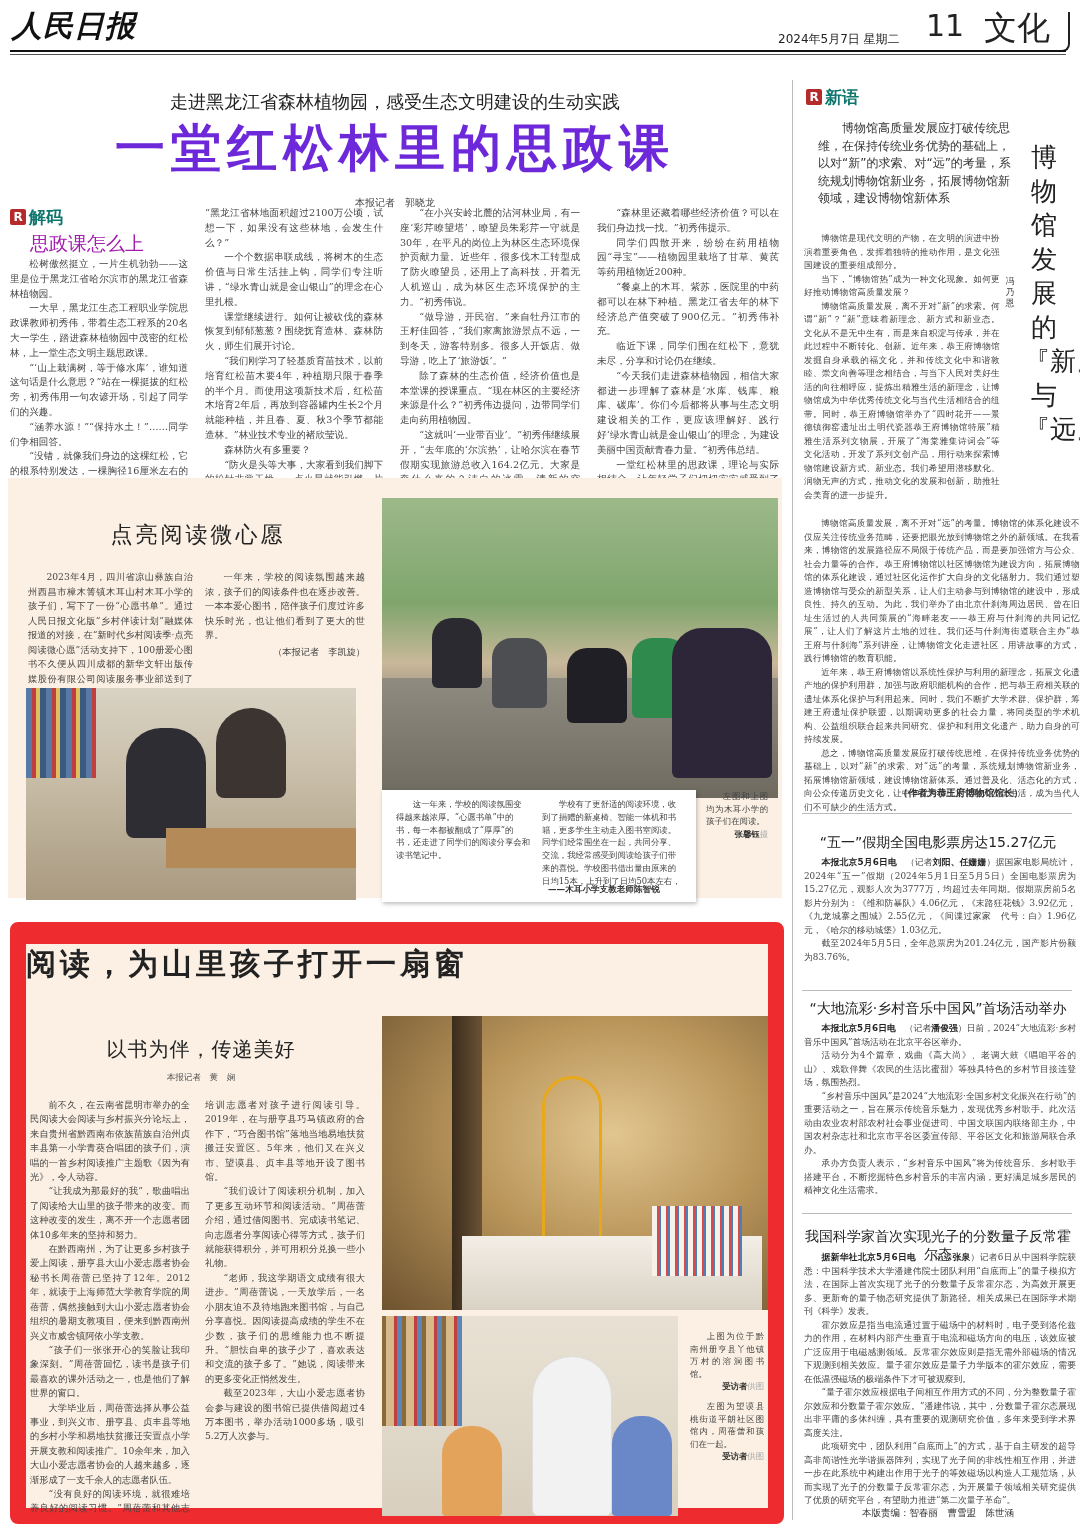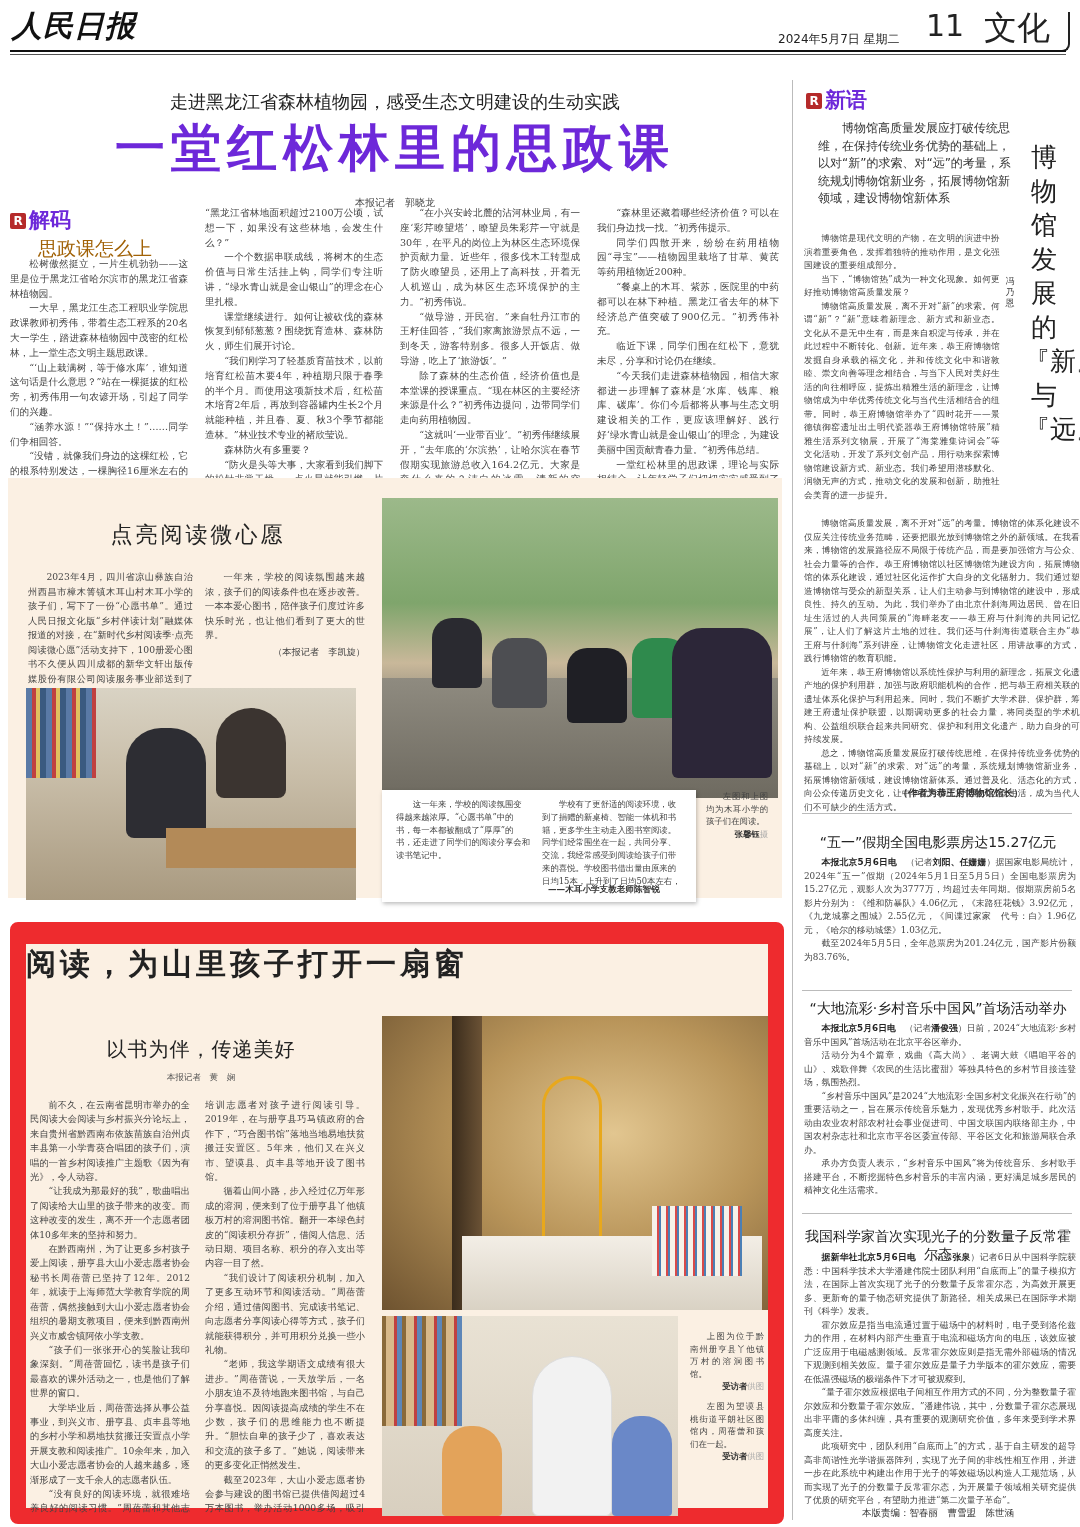--- a/index.html
+++ b/index.html
@@ -16,22 +16,22 @@
   .masthead-rule { left: 10px; top: 50px; width: 1056px; height: 2px; background: #111; }
   .masthead-rule-thin { left: 10px; top: 54px; width: 1056px; height: 1px; background: #555; }
   .masthead-curl { left: 1060px; top: 12px; width: 10px; height: 40px; border-right: 2px solid #222; border-bottom: 2px solid #222; border-radius: 0 0 8px 0; }
 
   
   .kicker { left: 0; width: 790px; top: 90px; text-align: center; font-family: "DejaVu Sans", sans-serif; font-size: 18px; color: #222; }
   .headline-main { left: 0; width: 790px; top: 115px; text-align: center; font-family: "DejaVu Sans", sans-serif; font-weight: bold; font-size: 50px; color: #6d28d9; letter-spacing: 6px; }
   .byline-main { left: 0; width: 790px; top: 196px; text-align: center; font-size: 10px; color: #444; }
 
   .r-badge { display: inline-block; width: 16px; height: 16px; background: #b52a2a; color: #fff; font-family: "DejaVu Sans", sans-serif; font-weight: bold; font-size: 12px; line-height: 16px; text-align: center; border-radius: 2px; vertical-align: 2px; margin-right: 3px; }
-  .section-tag { font-family: "DejaVu Sans", sans-serif; font-weight: bold; font-size: 21px; color: #6d28d9; }
-  .section-sub { font-family: "DejaVu Sans", sans-serif; font-size: 19px; color: #a16207; margin-left: 28px; margin-top: 2px; }
+  .section-tag { font-family: "DejaVu Sans", sans-serif; font-weight: bold; font-size: 17px; color: #0f766e; }
+  .section-sub { font-family: "DejaVu Sans", sans-serif; font-size: 19px; color: #a21caf; margin-left: 20px; margin-top: 2px; }
 
   .col { position: absolute; font-size: 9.6px; line-height: 14.8px; color: #444; text-align: justify; }
   .col p { margin: 0; }
 
   .vrule { position: absolute; width: 1px; background: #bbb; }
 
   
   .museum-tag { left: 806px; top: 86px; }
   .museum-lead { left: 818px; top: 120px; width: 198px; font-family: "DejaVu Sans", sans-serif; font-size: 12px; line-height: 17.5px; color: #333; text-indent: 2em; }
   .museum-title { left: 1024px; top: 140px; width: 40px; font-family: "DejaVu Sans", sans-serif; font-size: 26px; line-height: 34px; color: #222; text-align: center; }
@@ -182,21 +182,20 @@
 <div class="col" style="left:30px; top:1098px; width:160px; font-size:9.2px; line-height:14.4px; height:416px; overflow:hidden;">
   <p>前不久，在云南省昆明市举办的全民阅读大会阅读与乡村振兴分论坛上，来自贵州省黔西南布依族苗族自治州贞丰县第一小学青葵合唱团的孩子们，演唱的一首乡村阅读推广主题歌《因为有光》，令人动容。</p>
   <p>“让我成为那最好的我”，歌曲唱出了阅读给大山里的孩子带来的改变。而这种改变的发生，离不开一个志愿者团体10多年来的坚持和努力。</p>
   <p>在黔西南州，为了让更多乡村孩子爱上阅读，册亨县大山小爱志愿者协会秘书长周蓓蕾已坚持了12年。2012年，就读于上海师范大学教育学院的周蓓蕾，偶然接触到大山小爱志愿者协会组织的暑期支教项目，便来到黔西南州兴义市威舍镇阿依小学支教。</p>
   <p>“孩子们一张张开心的笑脸让我印象深刻。”周蓓蕾回忆，读书是孩子们最喜欢的课外活动之一，也是他们了解世界的窗口。</p>
   <p>大学毕业后，周蓓蕾选择从事公益事业，到兴义市、册亨县、贞丰县等地的乡村小学和易地扶贫搬迁安置点小学开展支教和阅读推广。10余年来，加入大山小爱志愿者协会的人越来越多，逐渐形成了一支千余人的志愿者队伍。</p>
   <p>“没有良好的阅读环境，就很难培养良好的阅读习惯。”周蓓蕾和其他志愿者决定建设一所图书馆。他们设计了图书馆管理体系，根据各年龄段孩子的阅读兴趣和需求，精心挑选书籍，并</p>
 </div>
 <div class="col" style="left:205px; top:1098px; width:160px; font-size:9.2px; line-height:14.4px; height:416px; overflow:hidden;">
   <p style="text-indent:0">培训志愿者对孩子进行阅读引导。2019年，在与册亨县巧马镇政府的合作下，“巧合图书馆”落地当地易地扶贫搬迁安置区。5年来，他们又在兴义市、望谟县、贞丰县等地开设了图书馆。</p>
-  <p>循着山间小路，步入经过亿万年形成的溶洞，便来到了位于册亨县丫他镇板万村的溶洞图书馆。翻开一本绿色封皮的“阅读积分存折”，借阅人信息、活动日期、项目名称、积分的存入支出等内容一目了然。</p>
   <p>“我们设计了阅读积分机制，加入了更多互动环节和阅读活动。”周蓓蕾介绍，通过借阅图书、完成读书笔记、向志愿者分享阅读心得等方式，孩子们就能获得积分，并可用积分兑换一些小礼物。</p>
   <p>“老师，我这学期语文成绩有很大进步。”周蓓蕾说，一天放学后，一名小朋友迫不及待地跑来图书馆，与自己分享喜悦。因阅读提高成绩的学生不在少数，孩子们的思维能力也不断提升。“胆怯自卑的孩子少了，喜欢表达和交流的孩子多了。”她说，阅读带来的更多变化正悄然发生。</p>
   <p>截至2023年，大山小爱志愿者协会参与建设的图书馆已提供借阅超过4万本图书，举办活动1000多场，吸引5.2万人次参与。</p>
 
 </div>
 
 <div class="photo" style="left:382px; top:1016px; width:386px; height:294px; background: radial-gradient(ellipse at 60% 40%, #e2c690 0%, #b9955a 45%, #6e5330 100%);">
   <div class="abs" style="left:70px; top:0; width:30px; height:294px; background:linear-gradient(90deg,#3a2c1c,#6b5235);"></div>
   <div class="abs" style="left:160px; top:60px; width:60px; height:180px; border:3px solid #e8a81c; border-radius:30px 30px 0 0;"></div>
   <div class="abs" style="left:80px; top:220px; width:300px; height:74px; background:linear-gradient(180deg,#f3eee6,#d9d2c4);"></div>

